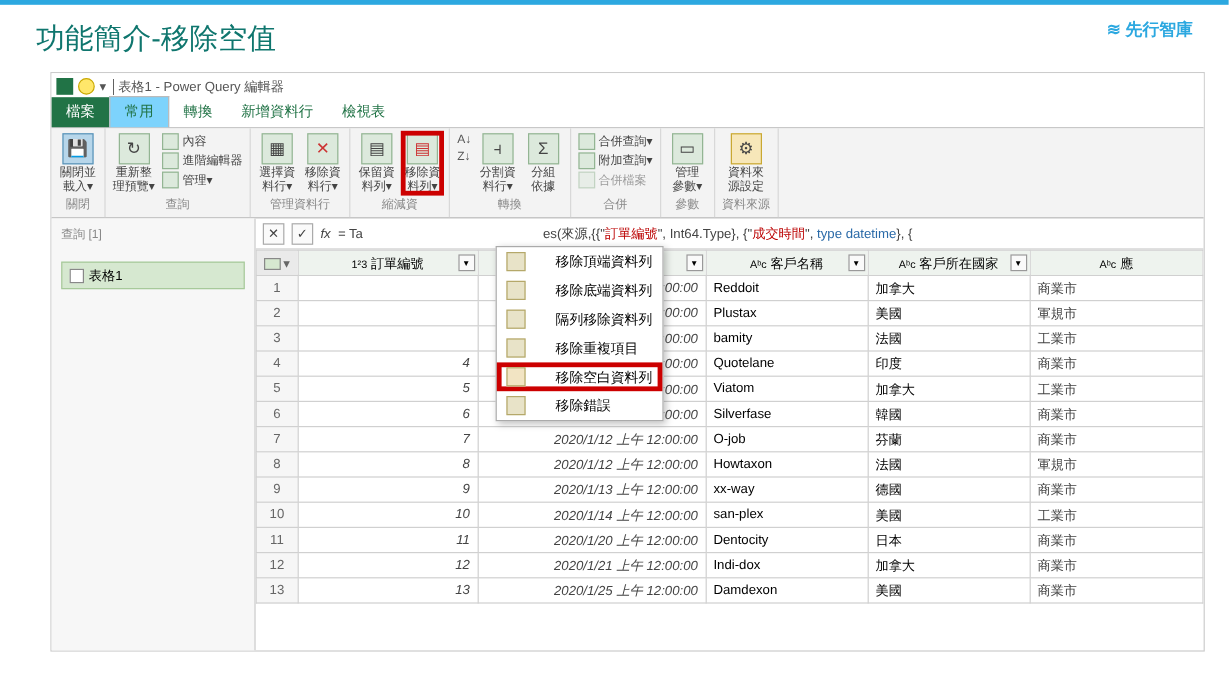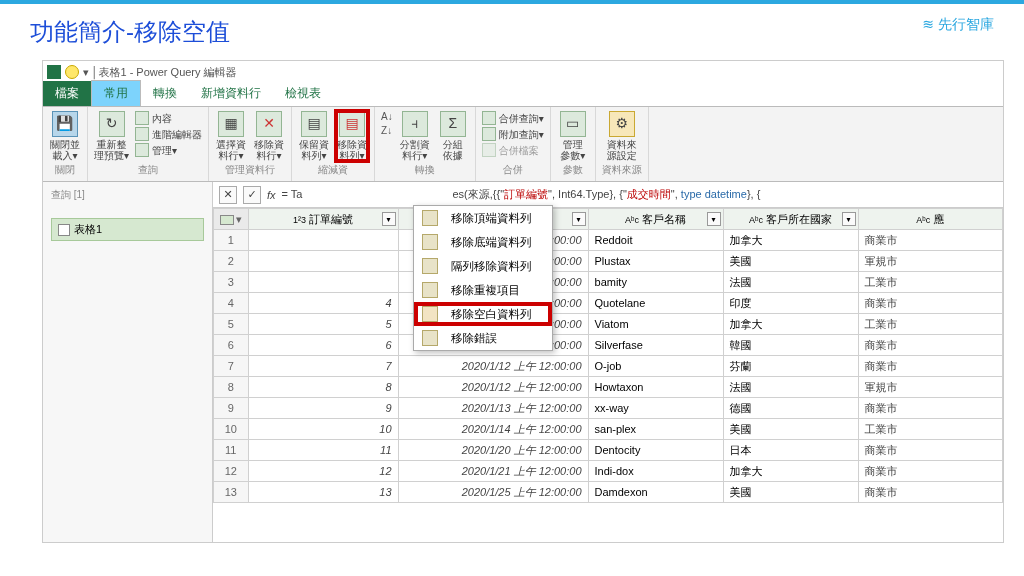--- a/index.html
+++ b/index.html
@@ -1,20 +1,20 @@
 <!DOCTYPE html>
 <html><head>
 <meta charset="utf-8">
 <style>
 *{box-sizing:border-box;margin:0;padding:0;font-family:"Microsoft YaHei","PingFang TC",sans-serif}
 body{background:#fff;width:1024px;height:576px;overflow:hidden;position:relative}
 .topbar{height:4px;background:#2ca8e0}
 .page-head{display:flex;justify-content:space-between;align-items:flex-start;padding:12px 30px 4px 30px}
-.page-title{font-size:24px;color:#1d4ed8;font-weight:400}
-.brand{font-size:14px;color:#2ca8e0;font-weight:400}
+.page-title{font-size:24px;color:#0f766e;font-weight:400}
+.brand{font-size:14px;color:#2ca8e0;font-weight:700}
 .brand .wave{margin-right:4px}
 .app{margin:8px 20px 0 42px;border:1px solid #ccc;background:#fff}
 .titlebar{height:22px;background:#fff;display:flex;align-items:center;font-size:11px;color:#555;padding:0 4px}
 .win-ico{width:14px;height:14px;background:#217346;margin-right:4px}
 .face{width:14px;height:14px;border:1px solid #c9a800;border-radius:50%;background:#ffe76a;margin-right:4px}
 .tabs{display:flex;align-items:flex-end;height:24px;background:#fff;border-bottom:1px solid #bbb;font-size:12px}
 .tab{padding:4px 12px;color:#217346;cursor:pointer}
 .tab.active{background:#217346;color:#fff}
 .ribbon{display:flex;background:#f3f3f3;border-bottom:1px solid #bbb}
 .rgroup{border-right:1px solid #d8d8d8;padding:4px 6px;display:flex;flex-direction:column;align-items:center;justify-content:space-between}
@@ -43,21 +43,21 @@
 th,td{border:1px solid #d0d0d0;padding:2px 6px;height:21px;white-space:nowrap}
 th{background:#eef3ee;font-weight:400;text-align:center;position:relative}
 th.rownum{background:#eaeaea;width:28px;text-align:center;color:#666}
 td.rownum{background:#f6f6f6;text-align:center;color:#666}
 .colico{width:14px;height:10px;display:inline-block;background:#d6e8d0;border:1px solid #888;margin-right:2px;vertical-align:middle}
 .dd{position:absolute;right:2px;top:3px;width:14px;height:14px;border:1px solid #999;background:#fafafa;font-size:8px;display:flex;align-items:center;justify-content:center}
 td.num{text-align:right;color:#444;font-style:italic}
 td.date{text-align:right;font-style:italic;color:#444}
 td.last{color:#444}
 .menu{position:absolute;left:413px;top:205px;width:140px;background:#fff;border:1px solid #aaa;box-shadow:2px 2px 6px rgba(0,0,0,.25);font-size:11.5px;z-index:50}
-.menu .mi{display:flex;align-items:center;gap:13px;padding:4px 8px;height:24px}
+.menu .mi{display:flex;align-items:center;gap:25px;padding:4px 8px;height:24px}
 .menu .mi .mico{width:16px;height:16px;background:#e8e3c8;border:1px solid #b5a86a;flex-shrink:0}
 .menu .mi.sel{border:4px solid #c00;padding:0 4px}
 </style>
 </head>
 <body>
 
 <div class="topbar"></div>
 
 <div class="page-head">
   <div class="page-title">功能簡介-移除空值</div>

